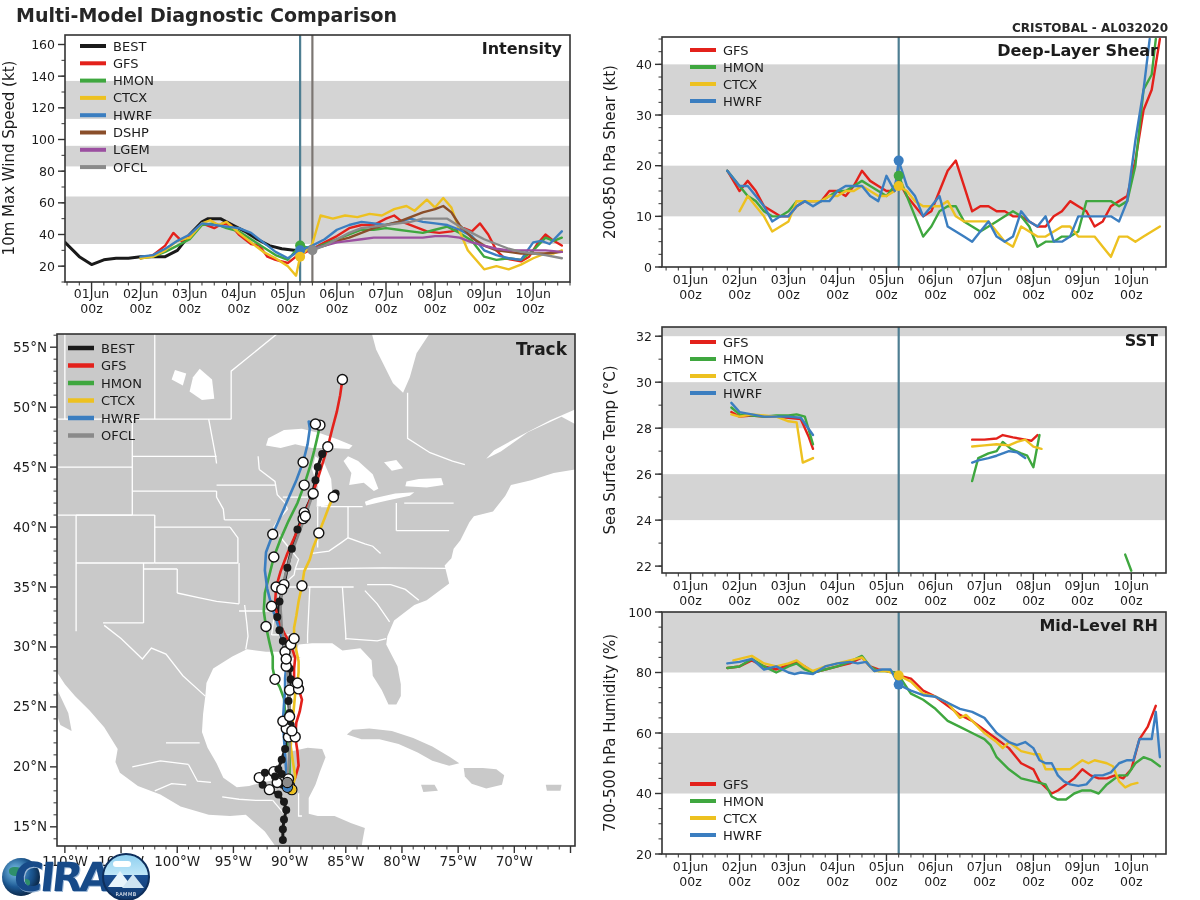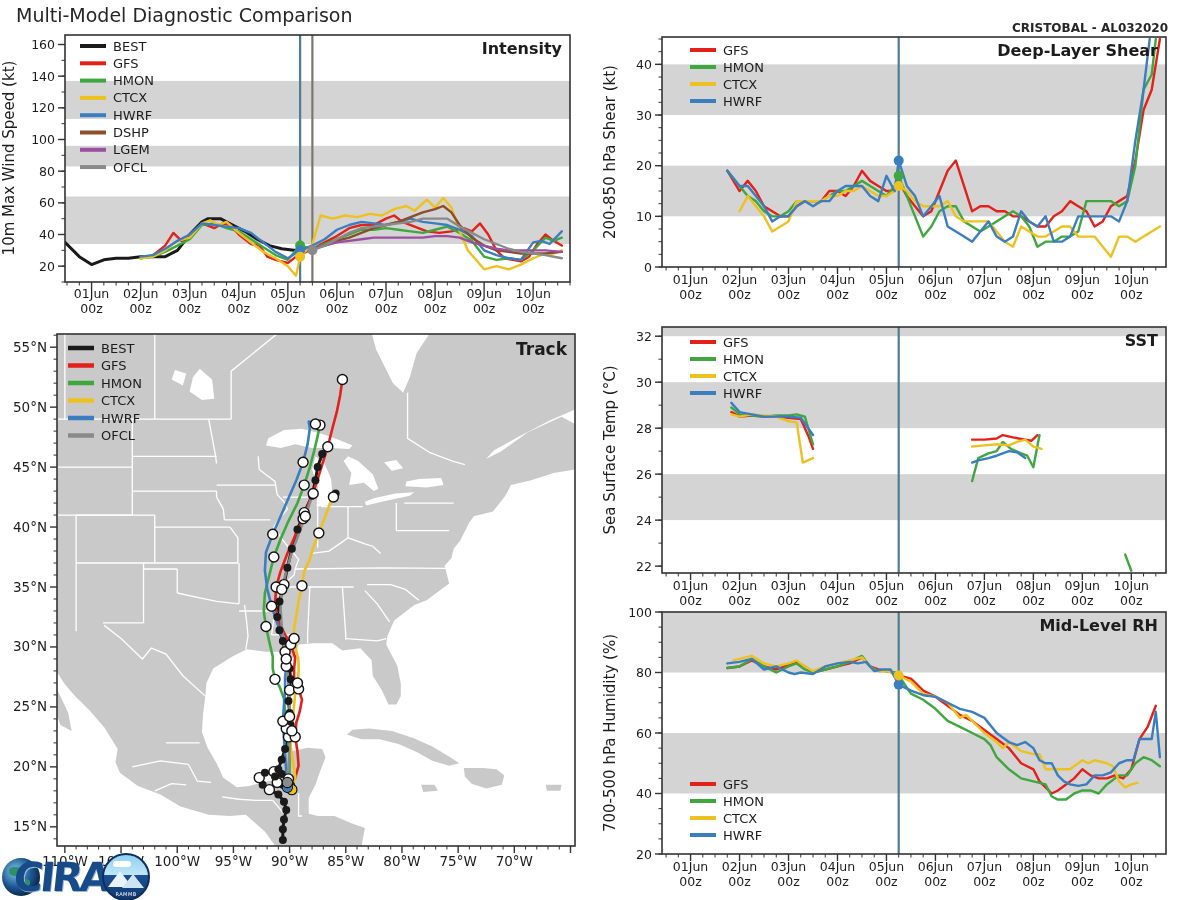--- a/index.html
+++ b/index.html
@@ -1,19 +1,19 @@
 <!DOCTYPE html>
 <html><head>
 <meta charset="utf-8">
 <style>
   html,body{margin:0;padding:0;background:#fff;}
   #stage{position:relative;width:1200px;height:900px;background:#fff;overflow:hidden;
          font-family:"DejaVu Sans","Liberation Sans",sans-serif;}
   #chart-svg{position:absolute;left:0;top:0;}
-  .main-title{position:absolute;left:16px;top:4px;font-size:19px;font-weight:normal;color:#262626;}
+  .main-title{position:absolute;left:16px;top:4px;font-size:19px;font-weight:bold;color:#262626;}
   .storm-title{position:absolute;right:32px;top:21px;font-size:12px;font-weight:bold;color:#262626;}
   .logo{position:absolute;left:2px;top:853px;display:flex;align-items:center;}
   .cira-wrap{position:relative;height:46px;display:flex;align-items:center;}
   .globe{position:absolute;left:0;top:4px;width:38px;height:38px;border-radius:50%;
          background:radial-gradient(circle at 35% 35%,#7ec4e8 0%,#1d5a96 45%,#0b2a55 100%);
          box-shadow:inset -3px -3px 6px rgba(0,0,0,.4);}
   .globe::after{content:"";position:absolute;left:7px;top:9px;width:14px;height:9px;background:#2e8f6b;border-radius:40% 60% 50% 50%;}
   .globe::before{content:"";position:absolute;left:16px;top:21px;width:12px;height:8px;background:#2e8f6b;border-radius:60% 40% 50% 50%;}
   .cira-text{position:relative;margin-left:12px;font-size:40px;line-height:44px;font-weight:900;
              color:#174a88;letter-spacing:-3px;transform:skewX(-6deg);

